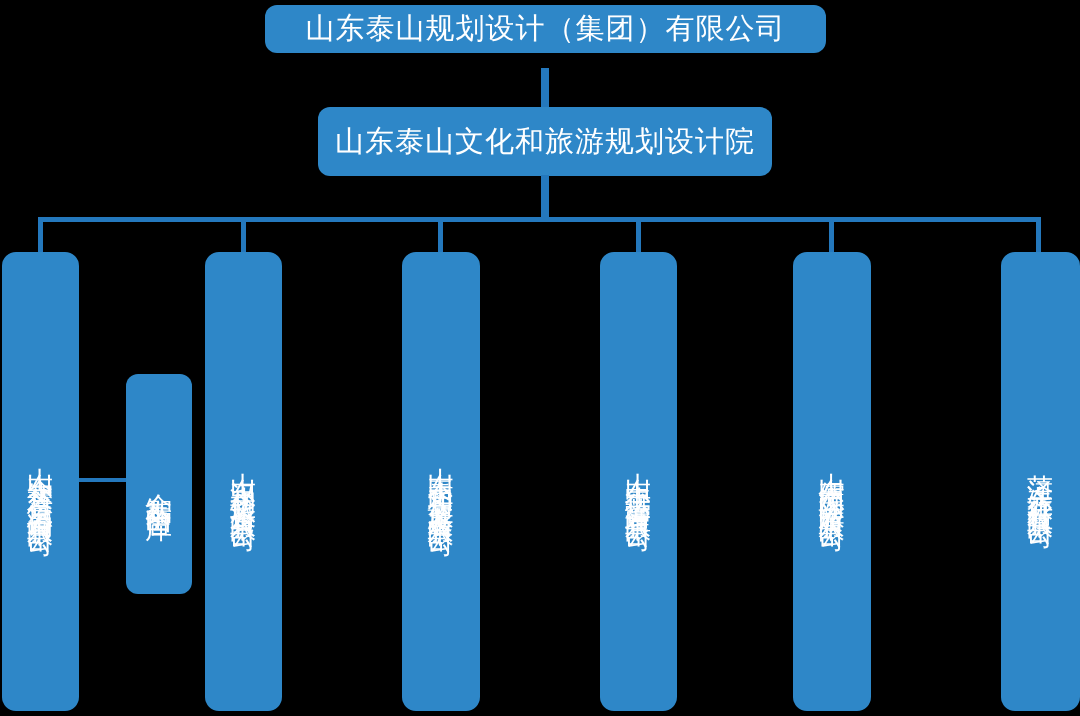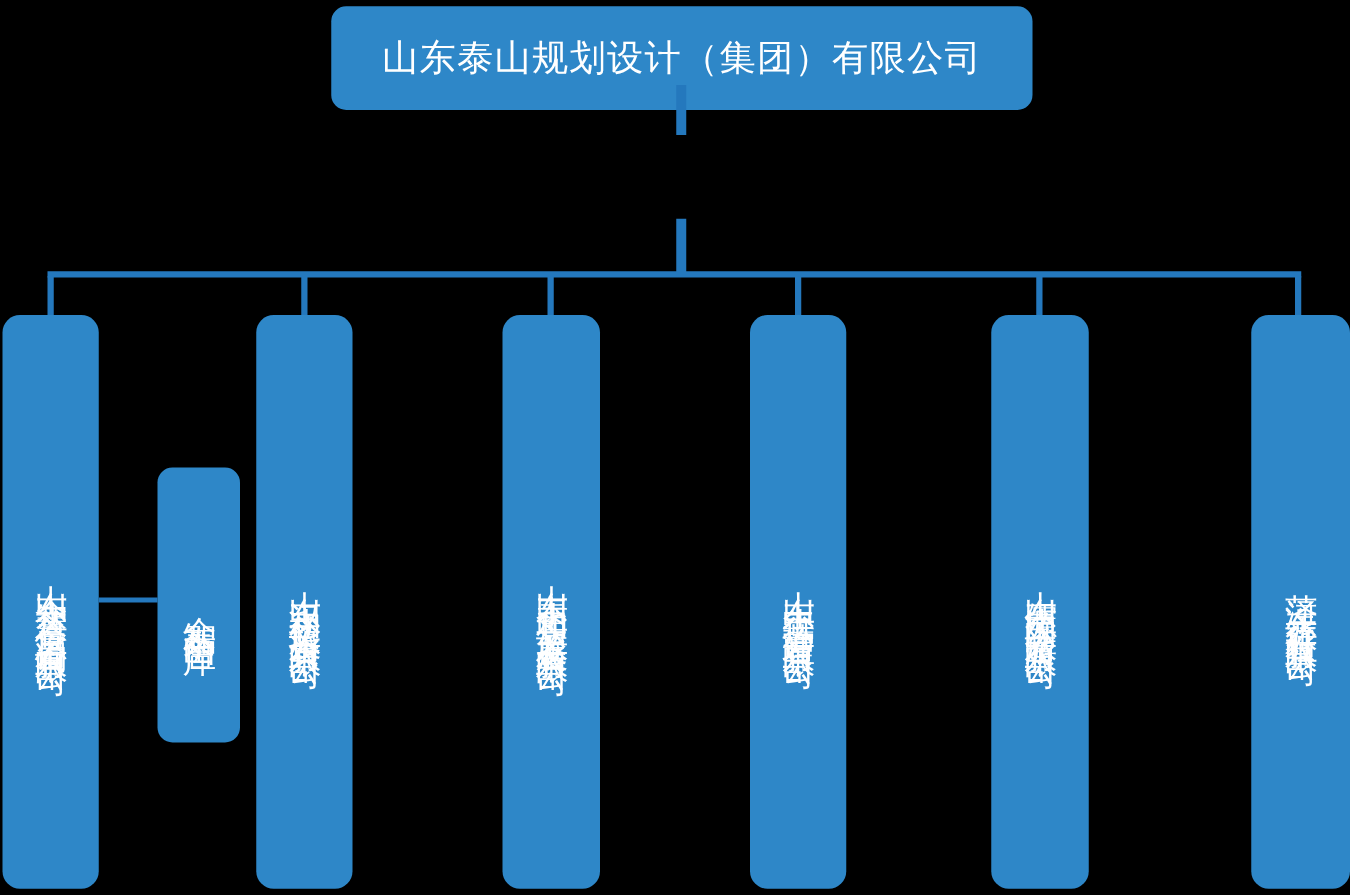--- a/index.html
+++ b/index.html
@@ -38,21 +38,21 @@
     white-space: nowrap;
   }
   .node.v {
     border-radius: 14px;
     writing-mode: vertical-rl;
     text-orientation: upright;
     font-size: 26px;
     letter-spacing: 5px;
     line-height: 1;
   }
-  .node.root-box      { left: 265px; top: 5px;   width: 561px; height: 83px; }
+  .node.root-box      { left: 265px; top: 5px;   width: 561px; height: 48px; }
   .node.institute-box { left: 318px; top: 107px; width: 454px; height: 69px; }
 
   .node.col  { top: 252px; height: 459px; }
   .node.col1 { left: 2px;    width: 77px; }
   .node.col2 { left: 205px;  width: 77px; }
   .node.col3 { left: 402px;  width: 78px; }
   .node.col4 { left: 600px;  width: 77px; }
   .node.col5 { left: 793px;  width: 78px; }
   .node.col6 { left: 1001px; width: 79px; }
 
@@ -81,20 +81,21 @@
 </style>
 </head>
 <body>
 
 <div class="stage">
 
   <div class="node h root-box">山东泰山规划设计（集团）有限公司</div>
 
   <div class="line trunk1"></div>
 
+  <div class="node h institute-box">山东泰山文化和旅游规划设计院</div>
 
   <div class="line trunk2"></div>
   <div class="line branch"></div>
 
   <div class="line drop drop1"></div>
   <div class="line drop drop2"></div>
   <div class="line drop drop3"></div>
   <div class="line drop drop4"></div>
   <div class="line drop drop5"></div>
   <div class="line drop drop6"></div>

